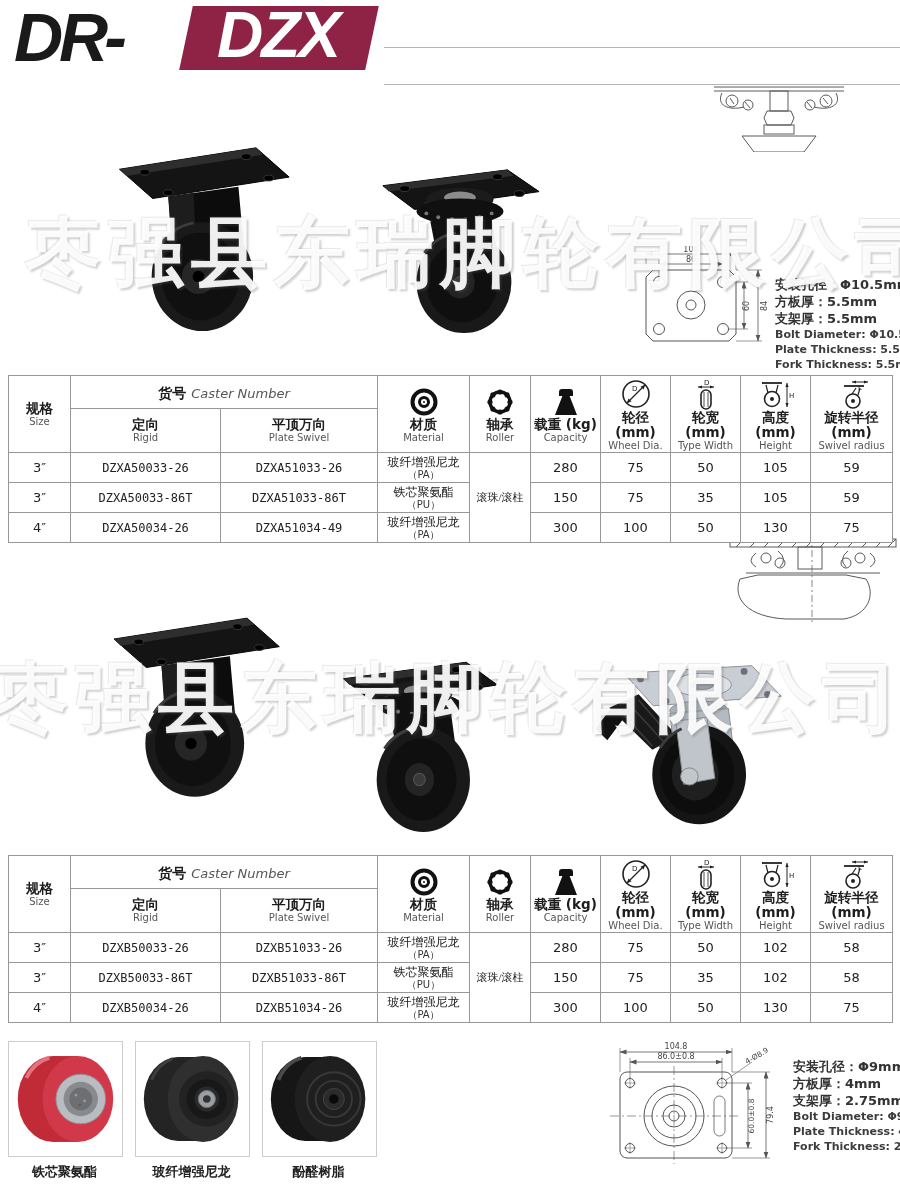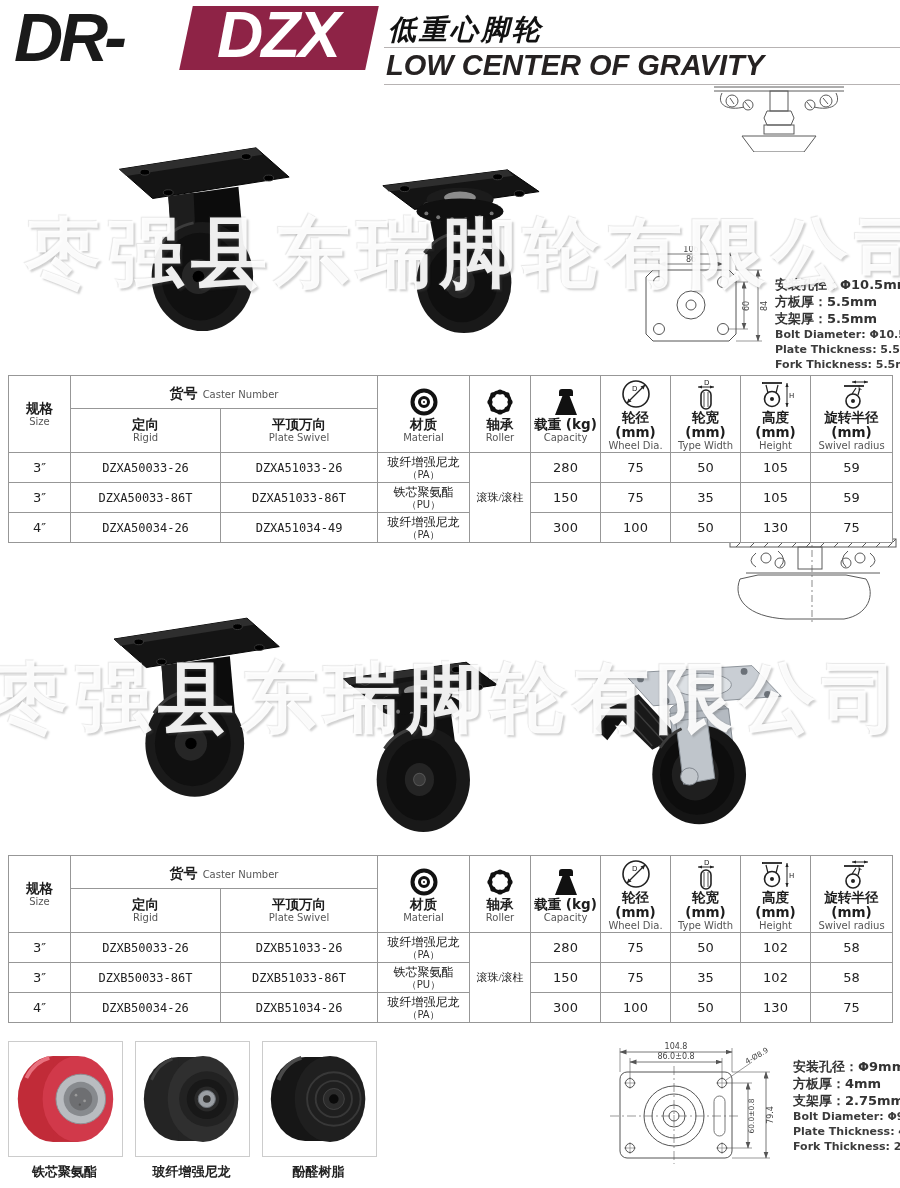--- a/index.html
+++ b/index.html
@@ -36,21 +36,21 @@
 
   
   table.spec-table{position:absolute;left:8px;width:884px;border-collapse:collapse;
                    table-layout:fixed;z-index:4;background:#fff;}
   table.spec-table td{border:1px solid #979797;text-align:center;vertical-align:middle;
                       padding:0;overflow:hidden;}
   tr.h1{height:30px;} tr.h2{height:40px;} tr.dr{height:30px;}
   .hc .cn{font-size:13.5px;font-weight:bold;color:#1d1d1d;line-height:15px;}
   .hc .en{font-size:10px;color:#555;line-height:12px;}
   .caster-no .cn{display:inline;font-size:14px;font-weight:bold;}
-  .caster-no .en{display:inline;font-size:10px;color:#555;}
+  .caster-no .en{display:inline;font-size:13px;color:#555;font-style:italic;}
   .icon-cell svg{display:block;margin:2px auto 0;}
   td.sz{font-size:13px;}
   td.pn{font-family:"DejaVu Sans Mono","Liberation Mono",monospace;font-size:12px;letter-spacing:0;}
   td.mat .m1{font-size:12px;line-height:14px;}
   td.mat .m2{font-size:10px;line-height:12px;color:#333;}
   td.roller{font-size:11px;font-family:Liberation Serif, serif;}
   td.num{font-size:13px;}
 
   
   .wheel-box{position:absolute;width:113px;height:114px;border:1px solid #ccc;background:#fff;z-index:2;}
@@ -193,23 +193,21 @@
         <circle cx="70" cy="50" r="11" fill="#2b2b2b" stroke="#444"></circle>
         <circle cx="70" cy="50" r="5" fill="#0a0a0a"></circle>
         <path d="M12,30 A36,44 0 0,1 36,7" stroke="#4a4a4a" stroke-width="4" fill="none"></path>
       </symbol>
     </defs>
   </svg>
 
   <div class="logo-dr">DR-</div>
   <div class="logo-box" style="background: rgb(142, 35, 70);"></div>
   <div class="logo-dzx">DZX</div>
-  <div class="title-cn">低重心脚轮</div>
   <div class="hline hl1"></div>
-  <div class="title-en">LOW CENTER OF GRAVITY</div>
   <div class="hline hl2"></div>
 
   <svg class="art" style="left:714px;top:80px" width="130" height="72" viewBox="0 0 130 72">
       <use href="#cross-a"></use>
     </svg>
 
   <svg class="art" style="left:100px;top:138px" width="195" height="200" viewBox="0 0 200 205">
       <use href="#cast-rigid"></use>
     </svg>
   <svg class="art" style="left:368px;top:158px" width="180" height="178" viewBox="0 0 180 180">

